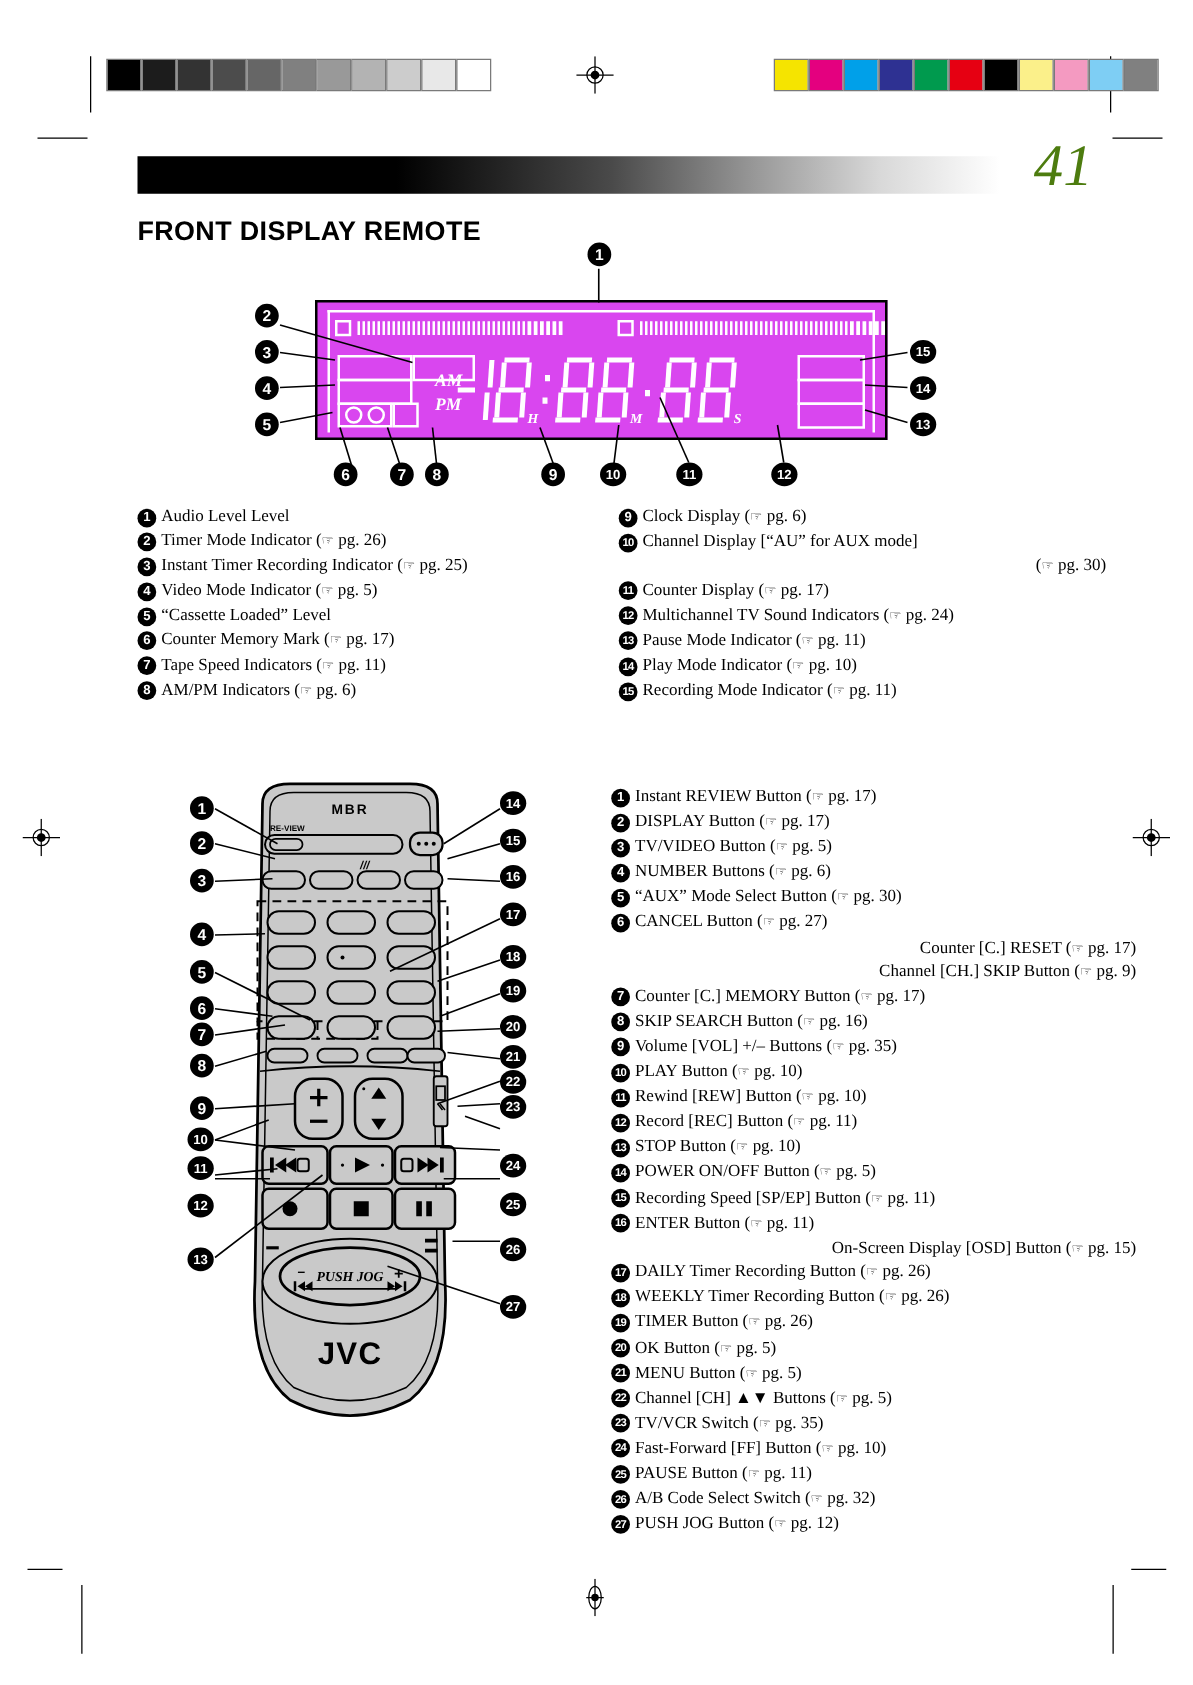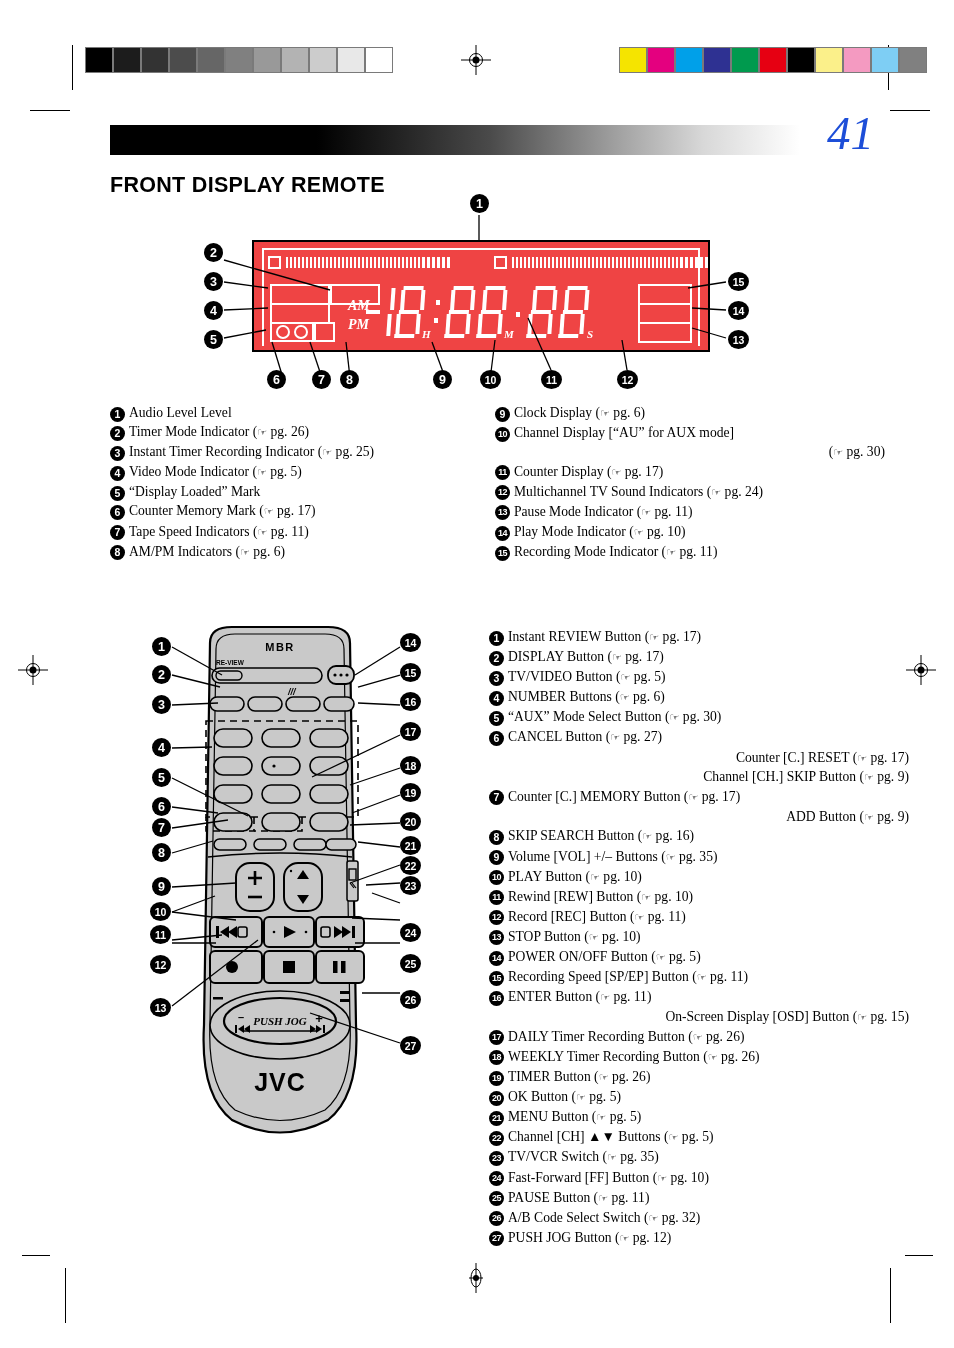--- a/index.html
+++ b/index.html
@@ -24,34 +24,34 @@
   .bar-strip .sw { width: 26px; height: 24px; margin-right: 2px; }
 
   
   .hdr-band {
     position: absolute; left: 110px; top: 125px; width: 690px; height: 30px;
     background: linear-gradient(to right, #000 0%, #000 30%, #4a4a4a 55%, #9a9a9a 72%, #d8d8d8 86%, #ffffff 100%);
   }
   .page-num {
     position: absolute; right: 80px; top: 110px;
     font-family: "Liberation Serif", serif;
-    font-style: italic; font-size: 47px; color: #1d4ed8;
+    font-style: italic; font-size: 47px; color: #4d7c0f;
     line-height: 1;
   }
   .sec-title {
     position: absolute;
     font-family: "Liberation Sans", sans-serif;
     font-weight: bold; font-size: 21.5px; letter-spacing: .3px;
     color: #000;
   }
 
   
   .fdp {
     position: absolute; left: 252px; top: 240px; width: 454px; height: 108px;
-    background: #ef4444; border: 2px solid #000;
+    background: #d946ef; border: 2px solid #000;
   }
   .fdp-inner {
     position: absolute; left: 8px; top: 6px; right: 8px; bottom: 4px;
     border: 2px solid #fff; border-bottom: none;
   }
   .meter-row { position: absolute; left: 14px; top: 14px; display: flex; align-items: center; }
   .meter-box { width: 9px; height: 9px; border: 2px solid #fff; margin-right: 5px; }
   .ticks { display: flex; align-items: flex-end; height: 11px; }
   .ticks i { display: block; width: 2px; background: #fff; margin-right: 2px; height: 11px; }
 
@@ -412,21 +412,21 @@
       <div class="li">
         <span class="num">3</span>
         <span class="txt">Instant Timer Recording Indicator (<span class="hand">☞</span> pg. 25)</span>
       </div>
       <div class="li">
         <span class="num">4</span>
         <span class="txt">Video Mode Indicator (<span class="hand">☞</span> pg. 5)</span>
       </div>
       <div class="li">
         <span class="num">5</span>
-        <span class="txt">“Display Loaded” Mark</span>
+        <span class="txt">“Cassette Loaded” Level</span>
       </div>
       <div class="li">
         <span class="num">6</span>
         <span class="txt">Counter Memory Mark (<span class="hand">☞</span> pg. 17)</span>
       </div>
       <div class="li">
         <span class="num">7</span>
         <span class="txt">Tape Speed Indicators (<span class="hand">☞</span> pg. 11)</span>
       </div>
       <div class="li">
@@ -678,21 +678,20 @@
       <div class="li">
         <span class="num">6</span>
         <span class="txt">CANCEL Button (<span class="hand">☞</span> pg. 27)</span>
       </div>
       <div class="sub">Counter [C.] RESET (<span class="hand">☞</span> pg. 17)</div>
       <div class="sub">Channel [CH.] SKIP Button (<span class="hand">☞</span> pg. 9)</div>
       <div class="li">
         <span class="num">7</span>
         <span class="txt">Counter [C.] MEMORY Button (<span class="hand">☞</span> pg. 17)</span>
       </div>
-      <div class="sub">ADD Button (<span class="hand">☞</span> pg. 9)</div>
       <div class="li">
         <span class="num">8</span>
         <span class="txt">SKIP SEARCH Button (<span class="hand">☞</span> pg. 16)</span>
       </div>
       <div class="li">
         <span class="num">9</span>
         <span class="txt">Volume [VOL] +/– Buttons (<span class="hand">☞</span> pg. 35)</span>
       </div>
       <div class="li">
         <span class="num n2">10</span>

